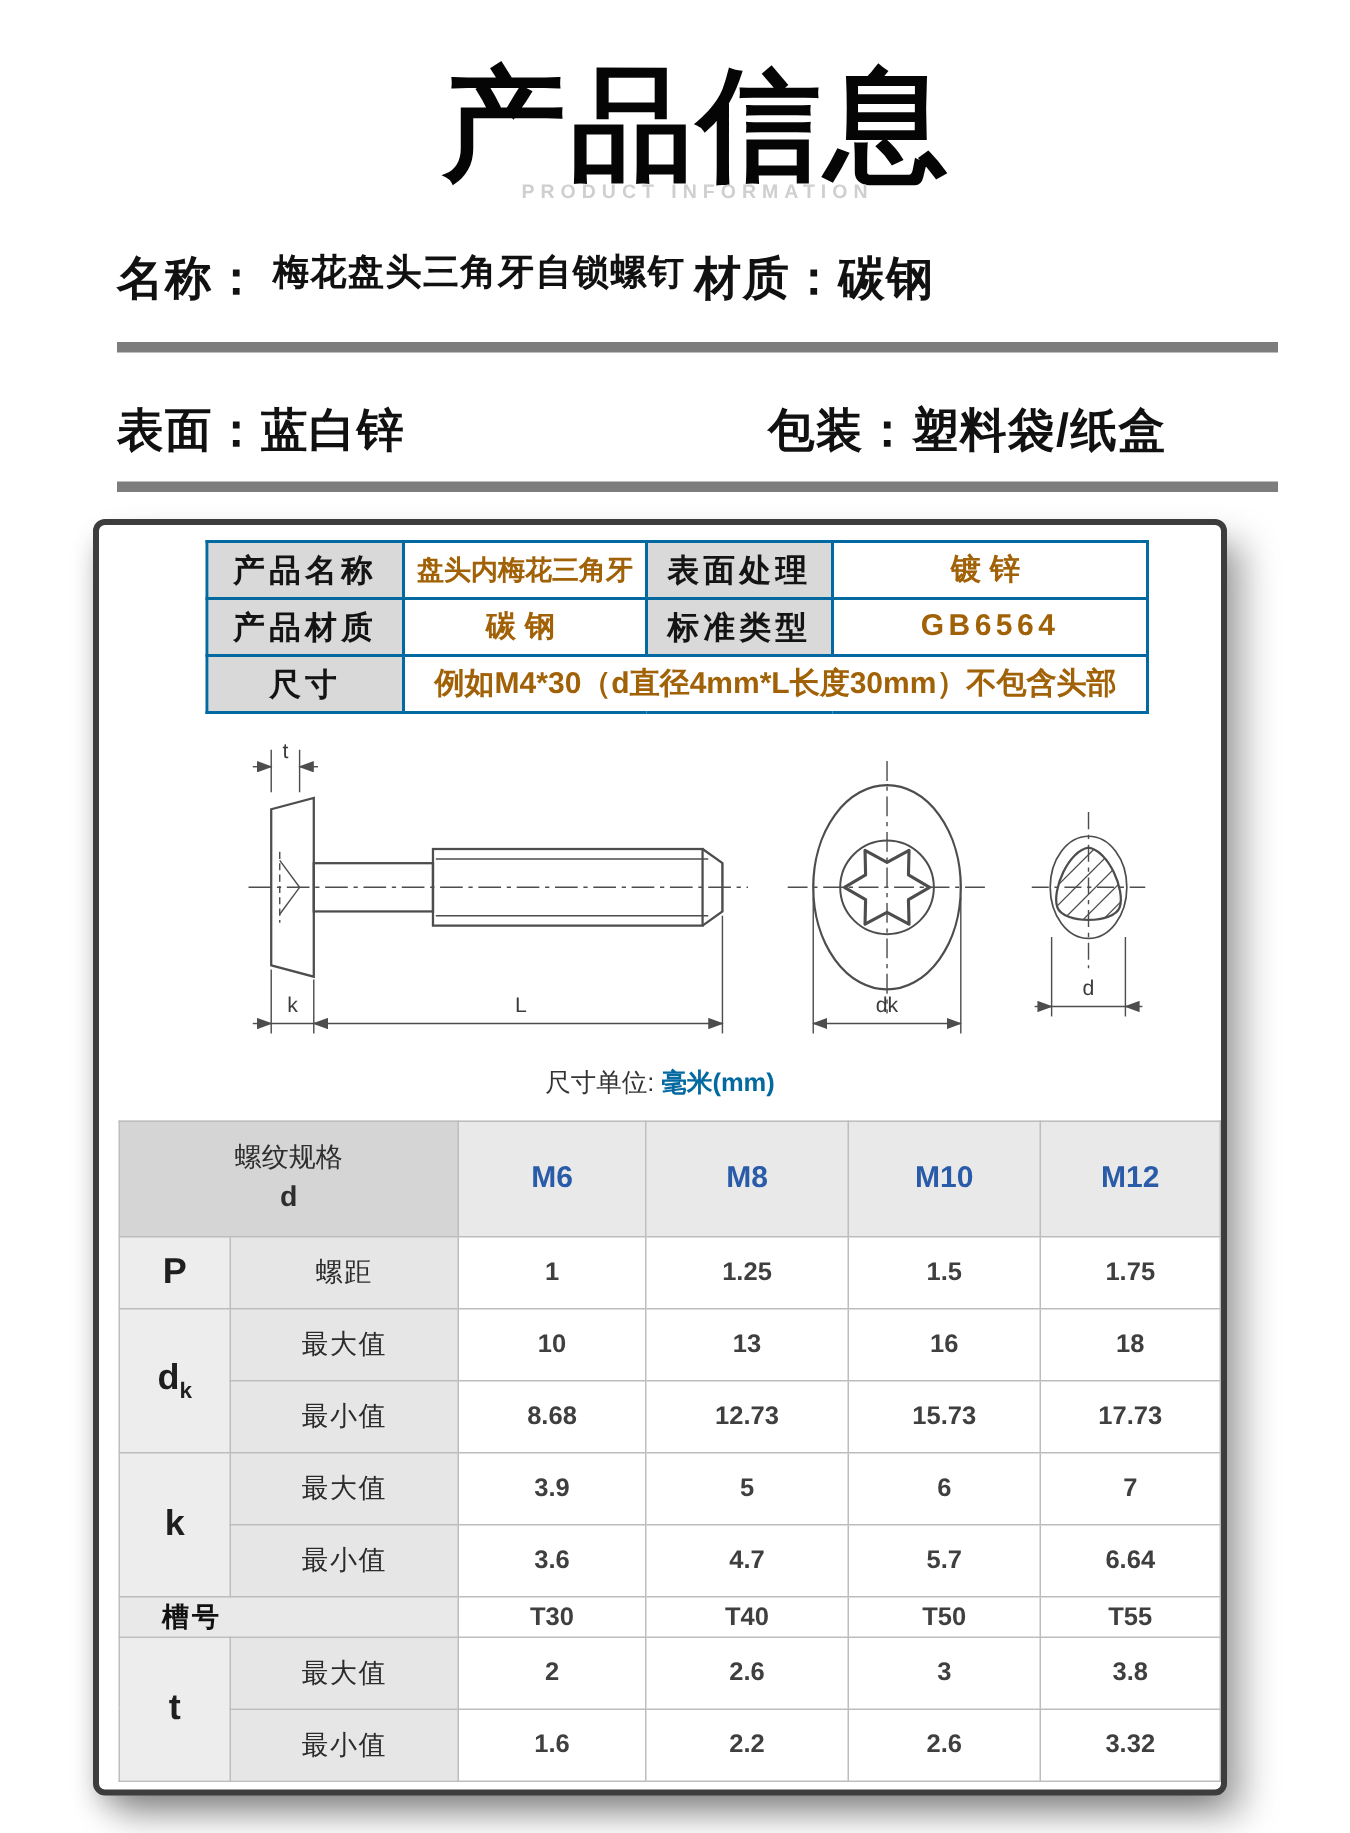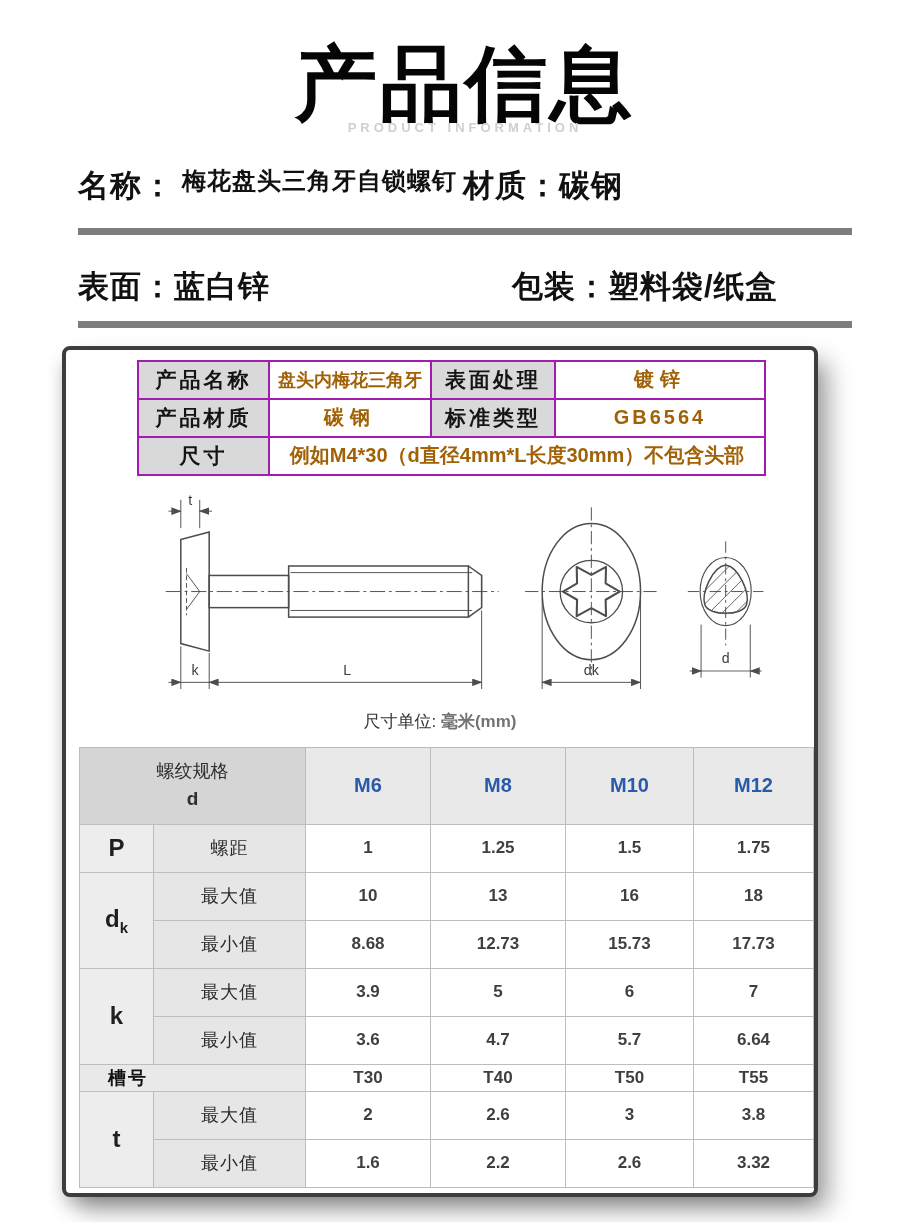--- a/index.html
+++ b/index.html
@@ -53,21 +53,21 @@
     overflow:hidden;
   }
   
   table{border-collapse:collapse;table-layout:fixed;}
   .info-table{
     width:627px;
     margin:10px 0 0 71px;
     border:2px solid #4f4f4f;
   }
   .info-table td,.info-table th{
-    border:2px solid #a21caf;
+    border:2px solid #0369a1;
     height:36px;
     padding:0 4px;
     text-align:center;
     vertical-align:middle;
     overflow:hidden;
     white-space:nowrap;
   }
   .info-table th{
     background:#d9d9d9;
     font-size:21px;font-weight:700;letter-spacing:3px;color:#141414;
@@ -80,21 +80,21 @@
   .info-table td.spaced{letter-spacing:6px;border-radius:14px;}
   .info-table td.size-desc{font-size:20px;letter-spacing:0;}
   
   .screw-svg{display:block;margin:16px auto 0 auto;}
   .unit-caption{
     text-align:center;
     font-size:17px;
     color:#333;
     margin-top:0px;
   }
-  .unit-caption b{font-weight:700;color:#737373;text-align:center;}
+  .unit-caption b{font-weight:700;color:#0369a1;text-align:center;}
   
   .spec-table{
     width:734px;
     margin:14px 0 0 13px;
     border:1px solid #aeaeae;
   }
   .spec-table td{
     border:1px solid #bdbdbd;
     text-align:center;
     vertical-align:middle;

